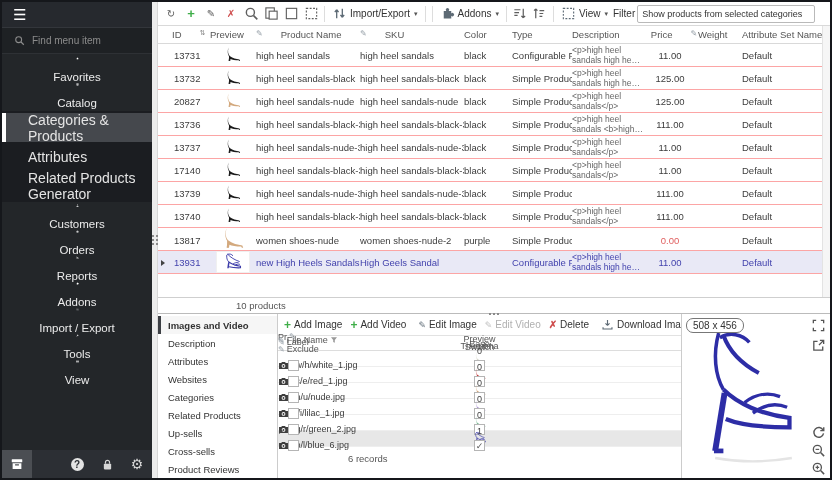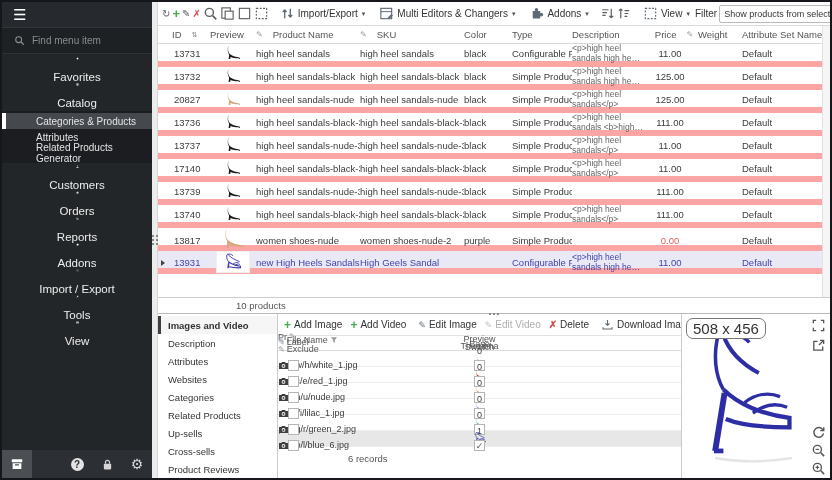--- a/index.html
+++ b/index.html
@@ -13,21 +13,21 @@
   .hamburger{font-size:15px;color:#fff}
   .sb-search{height:26px;background:#1e2124;display:flex;align-items:center;gap:7px;padding-left:12px;border-bottom:1px solid #2e3135}
   .sb-search svg{width:11px;height:11px;color:#8d8d8d}
   .sb-search input{background:transparent;border:none;outline:none;color:#ddd;font-size:10px;width:100px;font-family:Liberation Sans, sans-serif}
   .sb-search input::placeholder{color:#8b8b8b}
   .sb-items{flex:1;padding-top:3px;overflow:hidden}
   .sb-item{cursor:pointer}
   .sb-item.main{height:26px;display:flex;align-items:center;gap:11px;font-size:11.5px}
   .sb-item.main svg{width:13px;height:13px;color:#fff}
   .sb-sub-block{background:#1b1d21;padding:2px 0;margin:2px 0}
-  .sb-item.sub{height:16px;display:flex;align-items:center;padding-left:34px;font-size:10px;color:#e4e4e4;position:relative}
+  .sb-item.sub{height:29px;display:flex;align-items:center;padding-left:26px;font-size:14px;color:#e4e4e4;position:relative}
   .sb-item.sub.selected{background:#45484d}
   .sb-item.sub.selected::before{content:"";position:absolute;left:0;top:0;bottom:0;width:4px;background:#fff}
   .sb-bottom{height:28px;background:#2c2f34;display:flex;align-items:center;flex:none}
   .sb-bottom .store{width:30px;height:28px;background:#4b4e53;display:flex;align-items:center;justify-content:center}
   .sb-bottom .store svg{width:14px;height:14px;color:#fff}
   .sb-bottom .spacer{flex:1}
   .sb-bottom .bico{width:30px;display:flex;align-items:center;justify-content:center;color:#d6d6d6}
   .help-circle{width:13px;height:13px;border-radius:50%;background:#e3e3e3;color:#2c2f34;font-size:10px;font-weight:bold;
                display:flex;align-items:center;justify-content:center}
   .sb-bottom svg{width:13px;height:13px;color:#d6d6d6}
@@ -43,25 +43,25 @@
   .tbtn.green{color:#3fae49}.tbtn.red{color:#cf4f4f}
   .tlabel{display:flex;align-items:center;gap:3px;padding:0 3px;cursor:pointer}
   .tlabel svg{color:#5d6a75}
   .caret{font-size:7px;color:#555;margin-left:1px}
   .tsep{width:1px;height:16px;background:#ddd;margin:0 2px}
   .fselect{display:flex;align-items:center;border:1px solid #b9b9b9;border-radius:2px;height:18px;padding:0 4px;gap:4px;font-size:9px;color:#333;background:#fff;cursor:pointer;min-width:178px;justify-content:space-between}
   
   .grid{--cols:14px 38px 46px 104px 104px 48px 60px 78px 48px 44px 1fr}
   .ghead{display:grid;grid-template-columns:var(--cols);height:18px;align-items:center;border-bottom:1px solid #d9d9d9;
          font-size:9.5px;color:#555;padding-right:8px}
-  .ghead .hc{display:flex;align-items:center;gap:10px;overflow:hidden;white-space:nowrap}
+  .ghead .hc{display:flex;gap:18px;overflow:hidden;white-space:nowrap}
   .pencil{font-size:8px;color:#9aa3ab}
   .sortg{font-size:7px;color:#888}
   .rows{height:253px;flex:none;overflow:hidden;padding-right:8px}
-  .grow{display:grid;grid-template-columns:var(--cols);height:23px;align-items:center;border-bottom:6px solid #fca5a5;
+  .grow{display:grid;grid-template-columns:var(--cols);height:23px;align-items:center;border-bottom:1px solid #fca5a5;
         font-size:9.5px;color:#3c3c3c;background:#fff;cursor:pointer}
   .grow.selected{background:#e9e9f6;color:#4343ad}
   .c{overflow:hidden;white-space:nowrap}
   .c.id{padding-left:2px}
   .c.prev{display:flex;align-items:center;justify-content:center;overflow:visible}
   .thumb{width:18px;height:18px}
   .thumb.big{width:26px;height:26px;margin-top:-2px}
   .chip{background:#fff;border:1px solid #f0f0f0;width:34px;height:22px;display:flex;align-items:center;justify-content:center}
   .chip .thumb{width:20px;height:20px}
   .sh-black{color:#1b1b1b}.sh-nude{color:#d3a97e}.sh-sketch{color:#3a3aa8}
@@ -100,21 +100,21 @@
   .sh-white{color:#d8d8cc}.sh-red{color:#c63b3b}.sh-lilac{color:#b29bd6}.sh-green{color:#7dbd97}
   .dprev{display:flex;justify-content:center;overflow:visible}
   .fcell{display:flex;align-items:center;gap:4px;overflow:hidden;white-space:nowrap}
   .fcell svg{width:11px;height:11px;color:#3e3e3e;flex:none}
   .cbcell{display:flex;justify-content:center}
   .cb{width:11px;height:11px;border:1px solid #b5b5b5;background:#fff;display:flex;align-items:center;justify-content:center;font-size:9px;color:#555}
   .cb.checked::after{content:"\2713"}
   .dfooter{flex:1;display:flex;align-items:flex-start;padding:6px 0 0 70px;font-size:9.5px;color:#555}
   
   .pvpanel{width:148px;flex:none;position:relative;background:#fff}
-  .pvbadge{position:absolute;left:4px;top:4px;border:1px solid #777;border-radius:7px;padding:1px 6px;font-size:15px;color:#333;background:#fff;z-index:2}
+  .pvbadge{position:absolute;left:4px;top:4px;border:1px solid #777;border-radius:7px;padding:1px 6px;font-size:10px;color:#333;background:#fff;z-index:2}
   .pvtopicons{position:absolute;right:4px;top:4px;display:flex;flex-direction:column;gap:5px;z-index:2}
   .pvboticons{position:absolute;right:4px;bottom:2px;display:flex;flex-direction:column;gap:3px;z-index:2}
   .pvico{width:15px;height:15px;color:#555;cursor:pointer}
   .bigshoe{position:absolute;left:6px;top:14px;width:118px;height:142px;color:#2d2da6}
 </style>
 </head>
 <body>
 
 <svg width="0" height="0" style="position:absolute">
 <defs>
@@ -372,27 +372,20 @@
         </span>
       <span class="tsep"></span>
       <span class="tlabel">
         <svg class="ic">
             <use href="#i-impexp"></use>
           </svg>
         <span>Import/Export</span>
           <span class="caret">▾</span>
       </span>
       <span class="tsep"></span>
-      <span class="tlabel">
-        <svg class="ic">
-            <use href="#i-multiedit"></use>
-          </svg>
-        <span>Multi Editors &amp; Changers</span>
-          <span class="caret">▾</span>
-      </span>
       <span class="tsep"></span>
       <span class="tlabel">
         <svg class="ic">
             <use href="#i-puzzle"></use>
           </svg>
         <span>Addons</span>
           <span class="caret">▾</span>
       </span>
       <span class="tsep"></span>
       <span class="tbtn">

